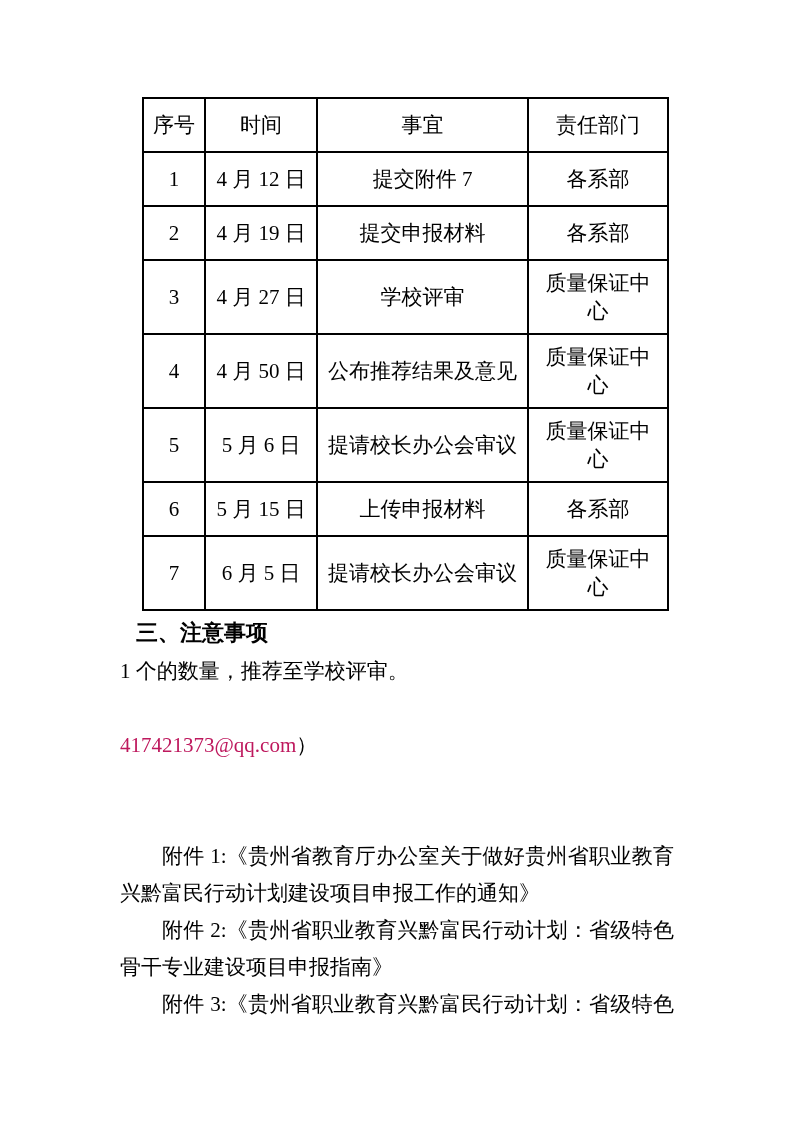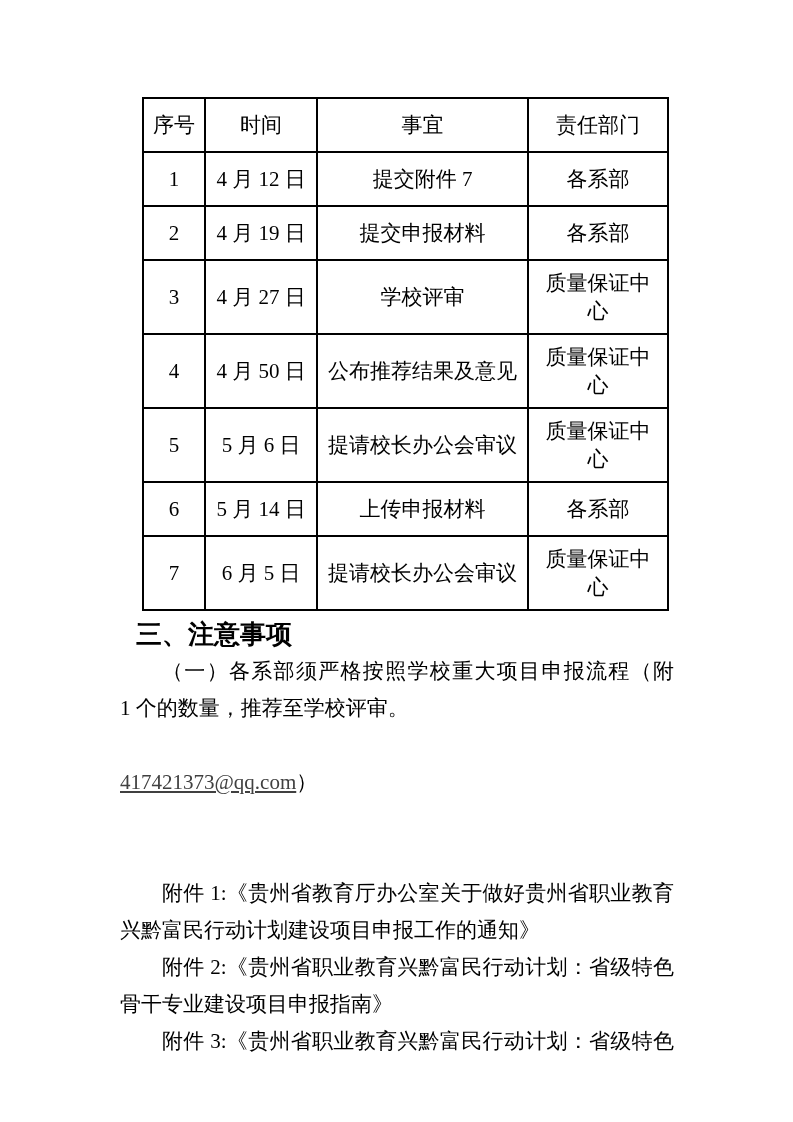--- a/index.html
+++ b/index.html
@@ -38,38 +38,37 @@
     font-weight: normal;
     font-family: "Liberation Serif", "DejaVu Serif", serif;
     overflow: hidden;
   }
   
   .heading {
     margin-top: 5px;
     padding-left: 16px;
     height: 37px;
     line-height: 37px;
-    font-size: 26px;
+    font-size: 22px;
     font-weight: bold;
-    font-family: Liberation Sans, sans-serif;
+    font-family: Liberation Mono, monospace;
   }
   .line {
     height: 37px;
     line-height: 37px;
     font-size: 21px;
     text-align: justify;
     overflow: hidden;
   }
   .fill { text-align-last: justify; }
   .indent { padding-left: 42px; }
   .spacer1 { height: 37px; }
   .spacer2 { height: 74px; }
   .email {
-    text-decoration: underline;
-    color: #404040;
+    color: #be185d;
     margin-top: 24px;
   }
 </style>
 </head>
 <body>
 
 <div class="page">
 
   <table class="sched">
     <colgroup>
@@ -110,36 +109,35 @@
       <td>质量保证中心</td>
     </tr>
     <tr>
       <td>5</td>
       <td>5 月 6 日</td>
       <td>提请校长办公会审议</td>
       <td>质量保证中心</td>
     </tr>
     <tr>
       <td>6</td>
-      <td>5 月 14 日</td>
+      <td>5 月 15 日</td>
       <td>上传申报材料</td>
       <td>各系部</td>
     </tr>
     <tr>
       <td>7</td>
       <td>6 月 5 日</td>
       <td>提请校长办公会审议</td>
       <td>质量保证中心</td>
     </tr>
   </tbody>
     </table>
 
   <div class="heading">三、注意事项</div>
 
-  <div class="line fill indent">（一）各系部须严格按照学校重大项目申报流程（附</div>
   <div class="line">1 个的数量，推荐至学校评审。</div>
 
 
   <div class="spacer1"></div>
 
   <div class="line"><span class="email">417421373@qq.com</span><span>）</span></div>
 
   <div class="spacer2"></div>
 
   <div class="line fill indent">附件 1:《贵州省教育厅办公室关于做好贵州省职业教育</div>

